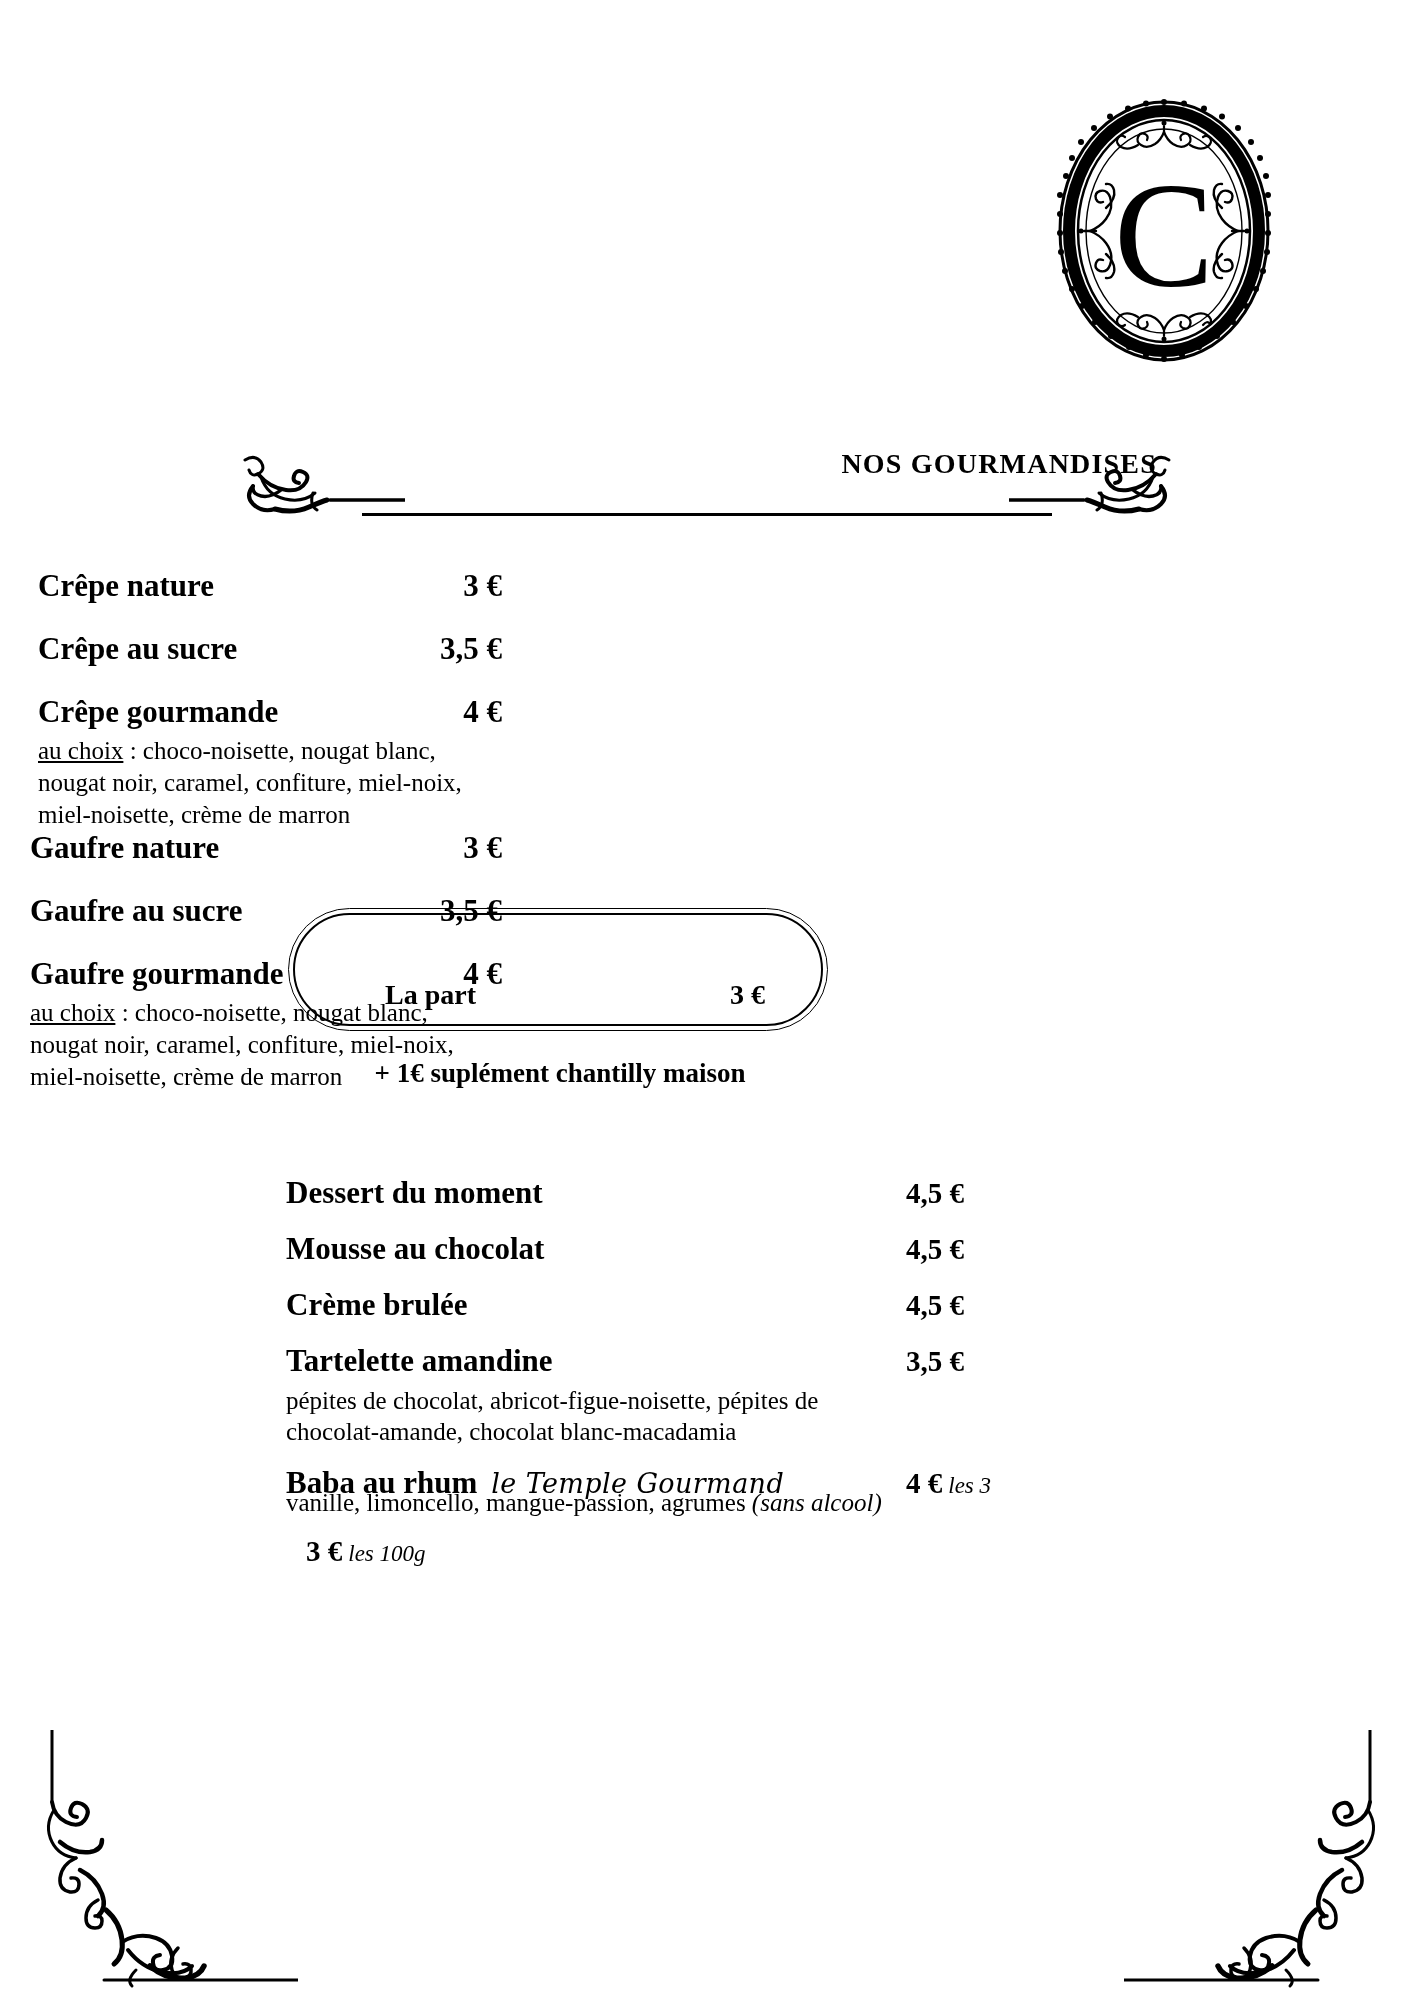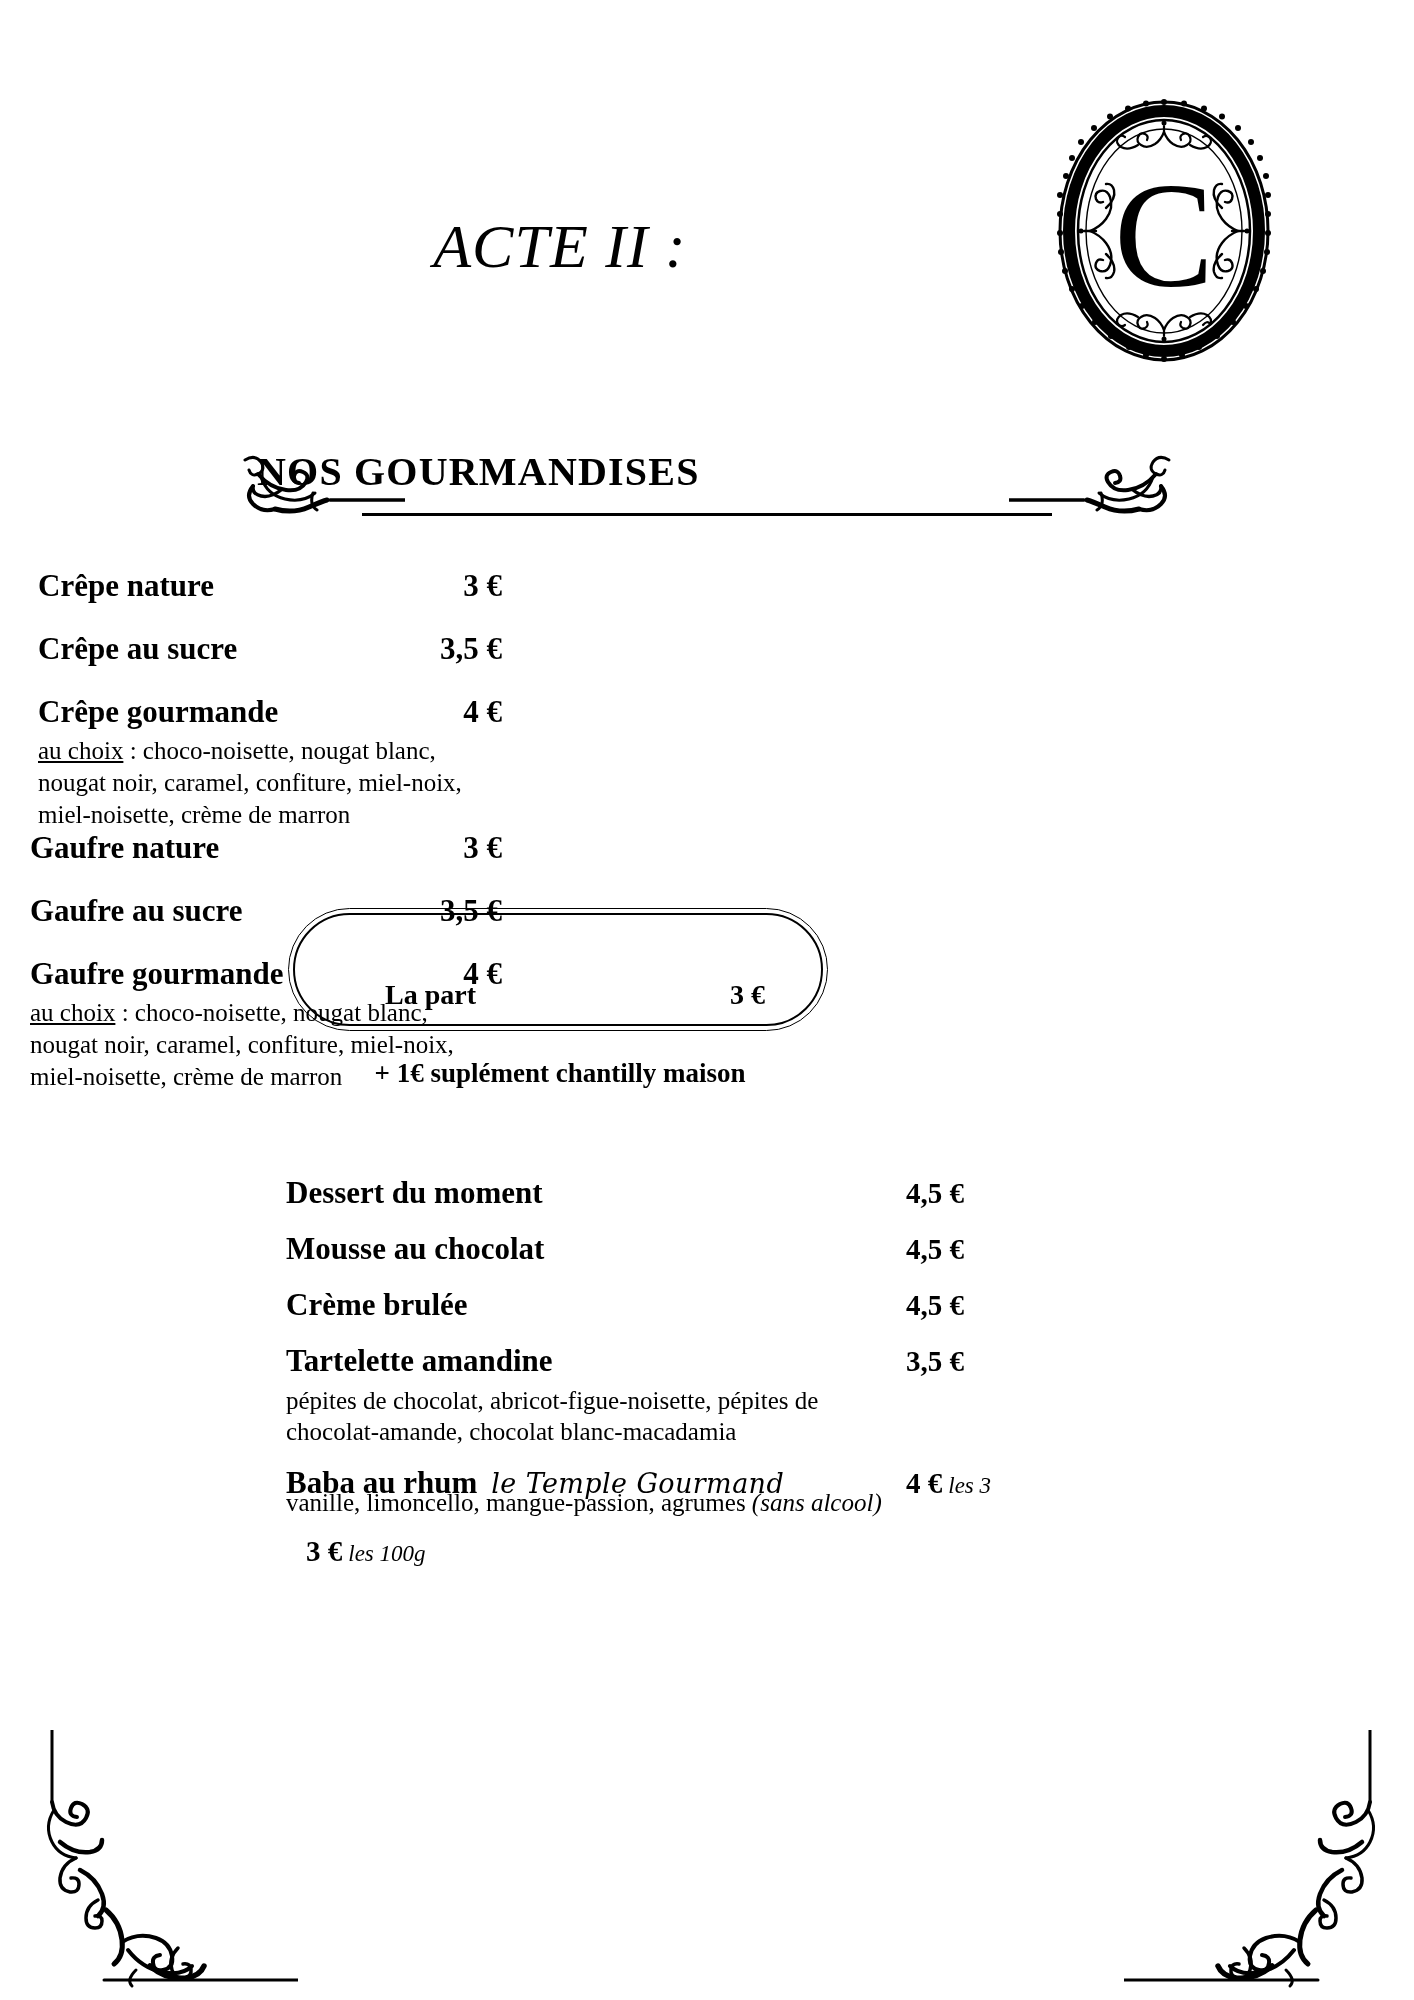--- a/index.html
+++ b/index.html
@@ -56,23 +56,23 @@
     position: relative;
     width: 900px;
     margin: 0 auto;
     height: 110px;
   }
   .sh-title {
     position: absolute;
     left: 0;
     top: 8px;
     width: 900px;
-    text-align: left;
-    font-weight: bold;
-    font-size: 40px;
+    text-align: right;
+    font-weight: bold;
+    font-size: 28px;
     letter-spacing: 1.2px;
   }
   .sh-rule {
     position: absolute;
     left: 105px;
     top: 73px;
     width: 690px;
     height: 3px;
     background: #000;
   }
@@ -243,21 +243,20 @@
   }
   .corner.bl { left: 28px; bottom: 0px; }
   .corner.br { right: 20px; bottom: 0px; }
   .corner svg { display: block; }
 </style>
 </head>
 <body>
 
 <div class="header">
 
-  <div class="acte-title">ACTE II :</div>
 
   <div class="logo-wrap">
     <svg width="220" height="270" viewBox="0 0 220 270" xmlns="http://www.w3.org/2000/svg">
 
       <g fill="none" stroke="#000">
         <ellipse cx="110" cy="135" rx="104" ry="129" stroke-width="3"></ellipse>
         <ellipse cx="110" cy="135" rx="95" ry="120" stroke-width="12"></ellipse>
         <ellipse cx="110" cy="135" rx="86" ry="111" stroke-width="2.5"></ellipse>
         <ellipse cx="110" cy="135" rx="78" ry="102" stroke-width="1.4"></ellipse>
       </g>

